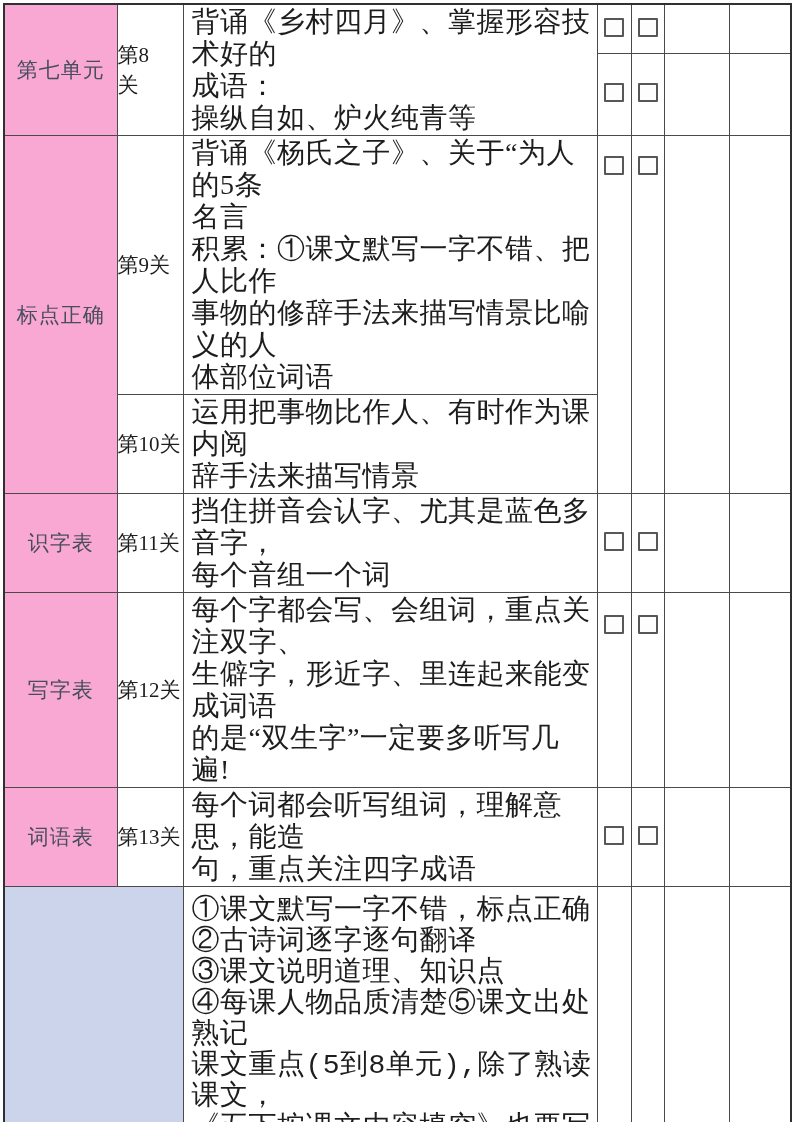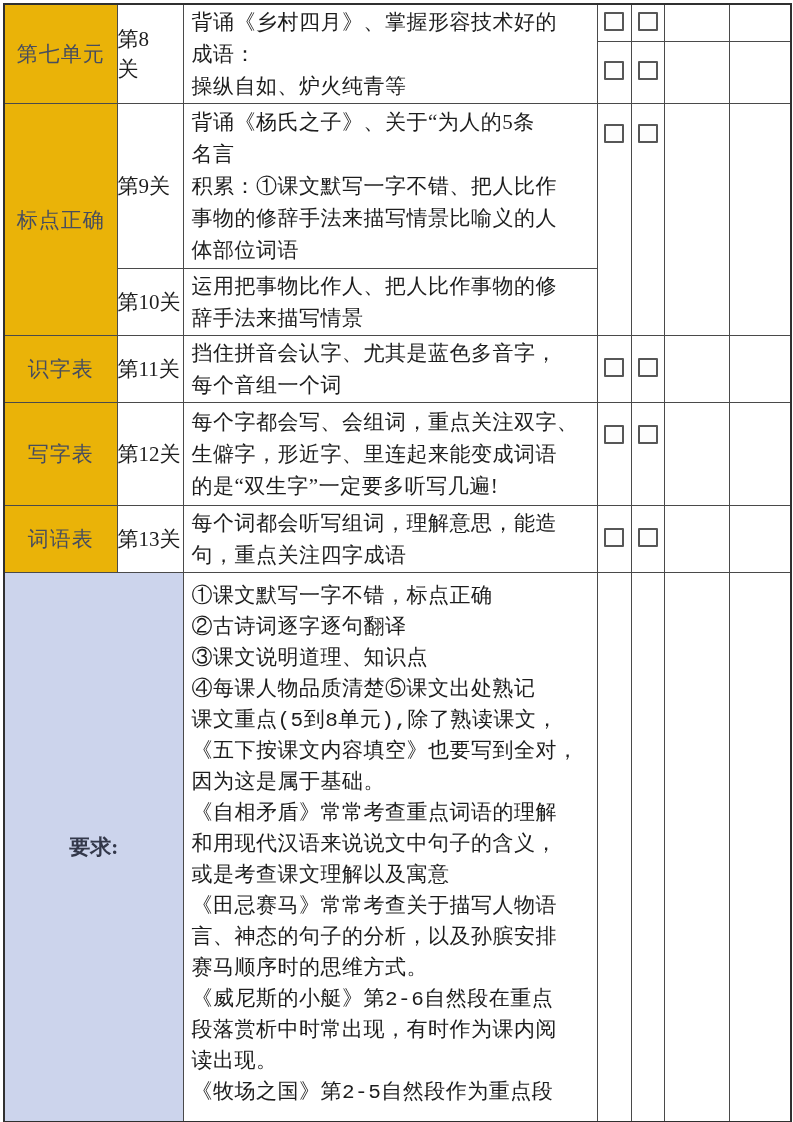--- a/index.html
+++ b/index.html
@@ -13,35 +13,35 @@
     border-collapse:collapse; table-layout:fixed;
     width:787px;
     border:2.5px solid #303030;
   }
   td {
     border:1.5px solid #4a4a4a;
     padding:0; overflow:hidden;
     vertical-align:middle;
   }
   .unit-cell {
-    background:#eab308;
+    background:#f9a8d4;
     text-align:center;
     font-size:21px;
     color:#474d5e;
     letter-spacing:1px;
   }
   .level-cell {
     text-align:left;
     font-size:21px;
     white-space:pre-line;
     line-height:30px;
     margin-left:20px;
   }
   .desc-cell {
-    font-size:21px;
+    font-size:28px;
     line-height:32px;
     letter-spacing:0.5px;
     padding:1px 3px 1px 8px;
     white-space:pre-line;
   }
   .req-label-cell {
     background:#ccd4ec;
     text-align:center;
     font-weight:bold;
     font-size:21px;
@@ -109,21 +109,21 @@
 事物的修辞手法来描写情景比喻义的人
 体部位词语</td>
     <td class="cb-cell cb-top" rowspan="2"><span class="checkbox"></span></td>
     <td class="cb-cell cb-top" rowspan="2"><span class="checkbox"></span></td>
     <td class="score-cell" rowspan="2"></td>
     <td class="score-cell" rowspan="2"></td>
   </tr>
 
   <tr style="height:67px">
     <td class="level-cell">第10关</td>
-    <td class="desc-cell">运用把事物比作人、把人比作事物的修
+    <td class="desc-cell">运用把事物比作人、有时作为课内阅
 辞手法来描写情景</td>
   </tr>
 
   <tr style="height:65px">
     <td class="unit-cell">识字表</td>
     <td class="level-cell">第11关</td>
     <td class="desc-cell">挡住拼音会认字、尤其是蓝色多音字，
 每个音组一个词</td>
     <td class="cb-cell"><span class="checkbox"></span></td>
     <td class="cb-cell"><span class="checkbox"></span></td>

